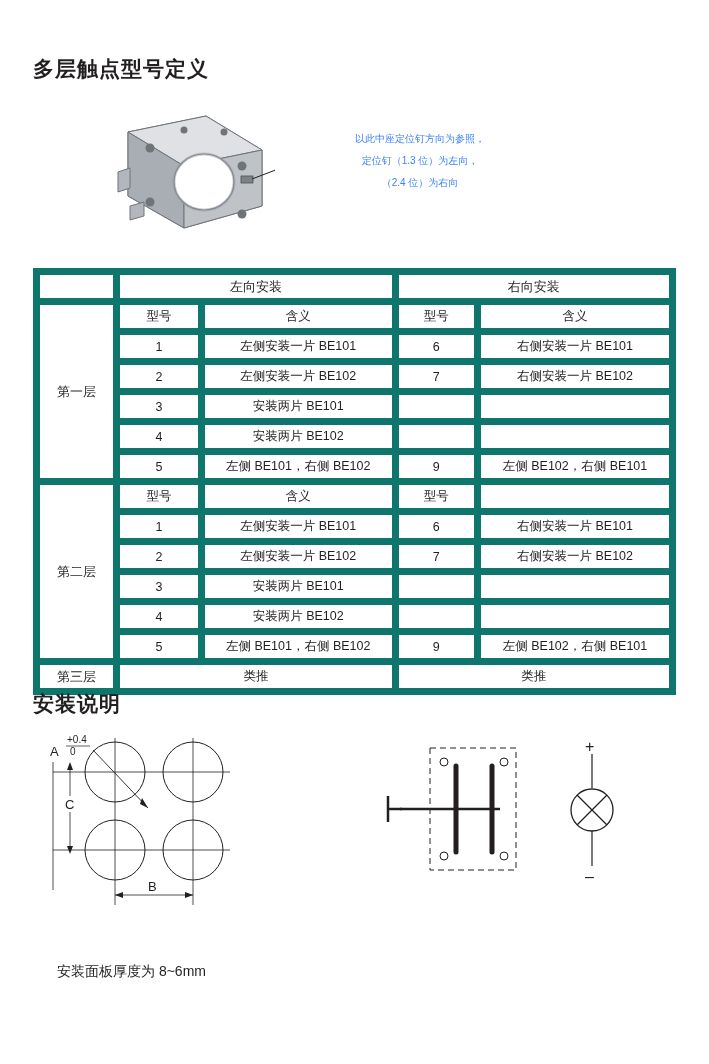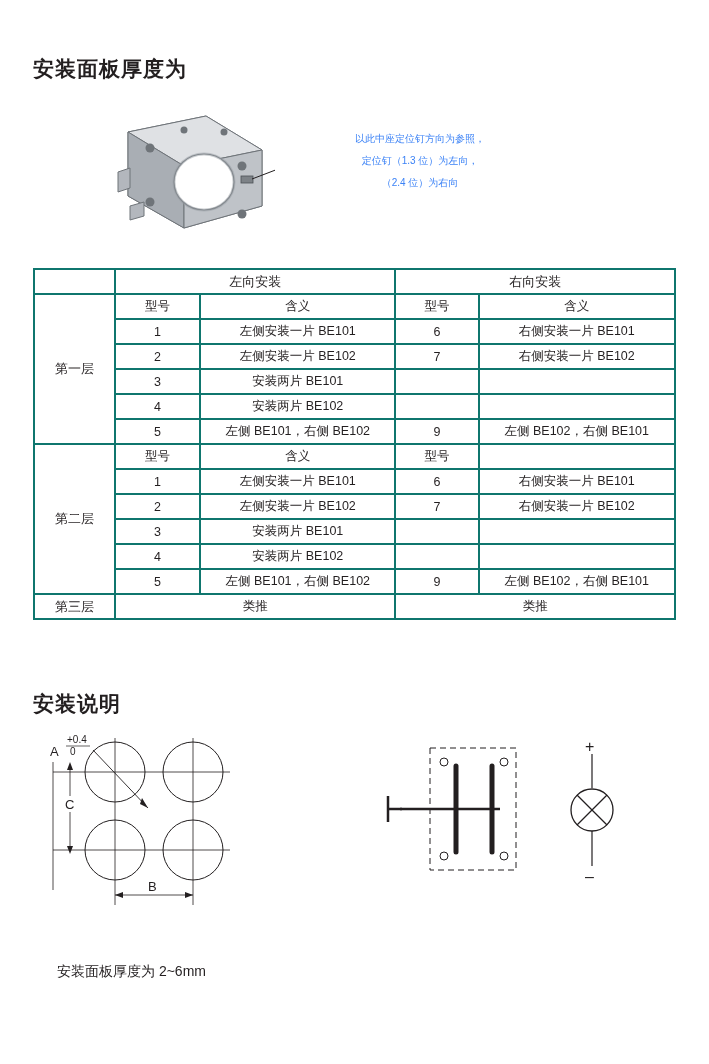--- a/index.html
+++ b/index.html
@@ -59,21 +59,21 @@
     top: 268px;
     width: 643px;
   }
   table.main {
     border-collapse: collapse;
     width: 643px;
     table-layout: fixed;
     font-size: 12.5px;
   }
   table.main td {
-    border: 2px solid #0f766e;
+    border: 7px solid #0f766e;
     height: 23px;
     text-align: center;
     vertical-align: middle;
     padding: 0 2px;
     color: #231f20;
   }
   .c-layer { width: 72px; }
   .c-model { width: 76px; }
   .c-mean  { width: 174px; }
   .c-model2{ width: 74px; }
@@ -131,21 +131,21 @@
   .contact-notes div { white-space: nowrap; }
 
   svg { display: block; }
   .st-line { stroke: #231f20; fill: none; }
 </style>
 </head>
 <body>
 
 <div class="page">
 
-  <div class="section-title" id="title-1">安装面板厚度为</div>
+  <div class="section-title" id="title-1">多层触点型号定义</div>
 
   <div class="top-illo">
     <svg width="165" height="130" viewBox="0 0 165 130">
 
       <polygon points="18,22 96,6 152,40 152,96 74,118 18,86" fill="#c9ccd1" stroke="#6f7479" stroke-width="1"></polygon>
       <polygon points="18,22 96,6 152,40 74,56" fill="#dfe1e4" stroke="#6f7479" stroke-width="1"></polygon>
       <polygon points="18,22 74,56 74,118 18,86" fill="#a9aeb4" stroke="#6f7479" stroke-width="1"></polygon>
       <polygon points="74,56 152,40 152,96 74,118" fill="#bfc3c8" stroke="#6f7479" stroke-width="1"></polygon>
 
       <ellipse cx="94" cy="72" rx="30" ry="28" fill="#ffffff" stroke="#6f7479" stroke-width="1.2"></ellipse>
@@ -307,21 +307,21 @@
       <polygon points="118,78 110,74 112,68" fill="#231f20"></polygon>
 
       <line class="st-line" x1="85" y1="165" x2="163" y2="165" stroke="#231f20" stroke-width="0.8"></line>
       <polygon points="85,165 93,162 93,168" fill="#231f20"></polygon>
       <polygon points="163,165 155,162 155,168" fill="#231f20"></polygon>
       <rect x="116" y="150" width="16" height="14" fill="#ffffff"></rect>
       <text x="118" y="161" font-family="Liberation Sans, sans-serif" font-size="13" fill="#231f20">B</text>
     </svg>
   </div>
 
-  <div class="caption-bottom">安装面板厚度为 2~6mm</div>
+  <div class="caption-bottom">安装面板厚度为 8~6mm</div>
 
   <div class="contact-diagram">
     <svg width="300" height="160" viewBox="0 0 300 160">
 
       <rect x="60" y="8" width="86" height="122" fill="none" stroke="#231f20" stroke-width="1" stroke-dasharray="6 4"></rect>
 
       <circle cx="74" cy="22" r="4" fill="none" stroke="#231f20" stroke-width="1"></circle>
       <circle cx="134" cy="22" r="4" fill="none" stroke="#231f20" stroke-width="1"></circle>
       <circle cx="74" cy="116" r="4" fill="none" stroke="#231f20" stroke-width="1"></circle>
       <circle cx="134" cy="116" r="4" fill="none" stroke="#231f20" stroke-width="1"></circle>

